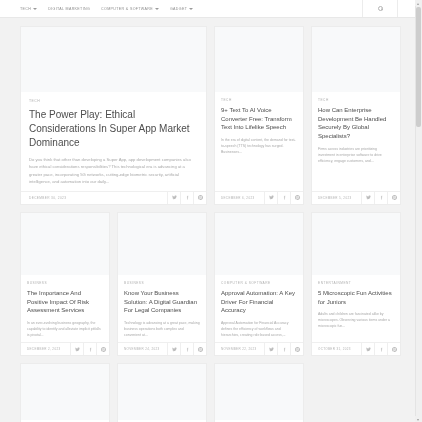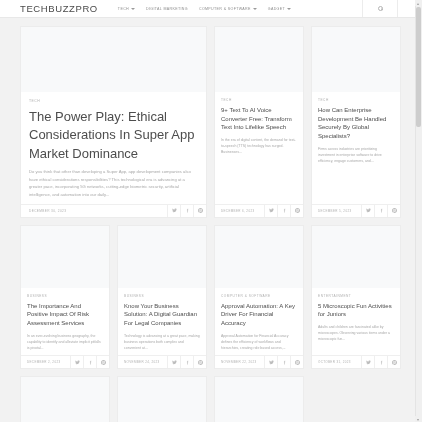--- a/index.html
+++ b/index.html
@@ -146,21 +146,21 @@
   .card.col2 .category { font-size: 3.4px; margin-bottom: 5px; }
 
   .card-title {
     font-size: 6px;
     line-height: 1.45;
     color: #4d4d4d;
     font-weight: 400;
     margin-bottom: 5px;
   }
   .card.col2 .card-title {
-    font-size: 13px;
+    font-size: 10px;
     line-height: 1.42;
   }
 
   .card-excerpt {
     font-size: 3.5px;
     line-height: 1.75;
     color: #a8a8a8;
   }
   .card.col2 .card-excerpt {
     font-size: 4.2px;
@@ -230,21 +230,20 @@
     width: 5px;
     height: 120px;
     background: #cdcdcd;
     border-radius: 2px;
   }
 </style>
 </head>
 <body>
 
 <div class="site-header">
-  <div class="brand">TECHBUZZPRO</div>
 
   <nav class="main-nav">
     <div class="nav-item">
       <span>TECH</span>
       <span class="caret"></span>
     </div>
     <div class="nav-item">
       <span>DIGITAL MARKETING</span>
     </div>
     <div class="nav-item">

